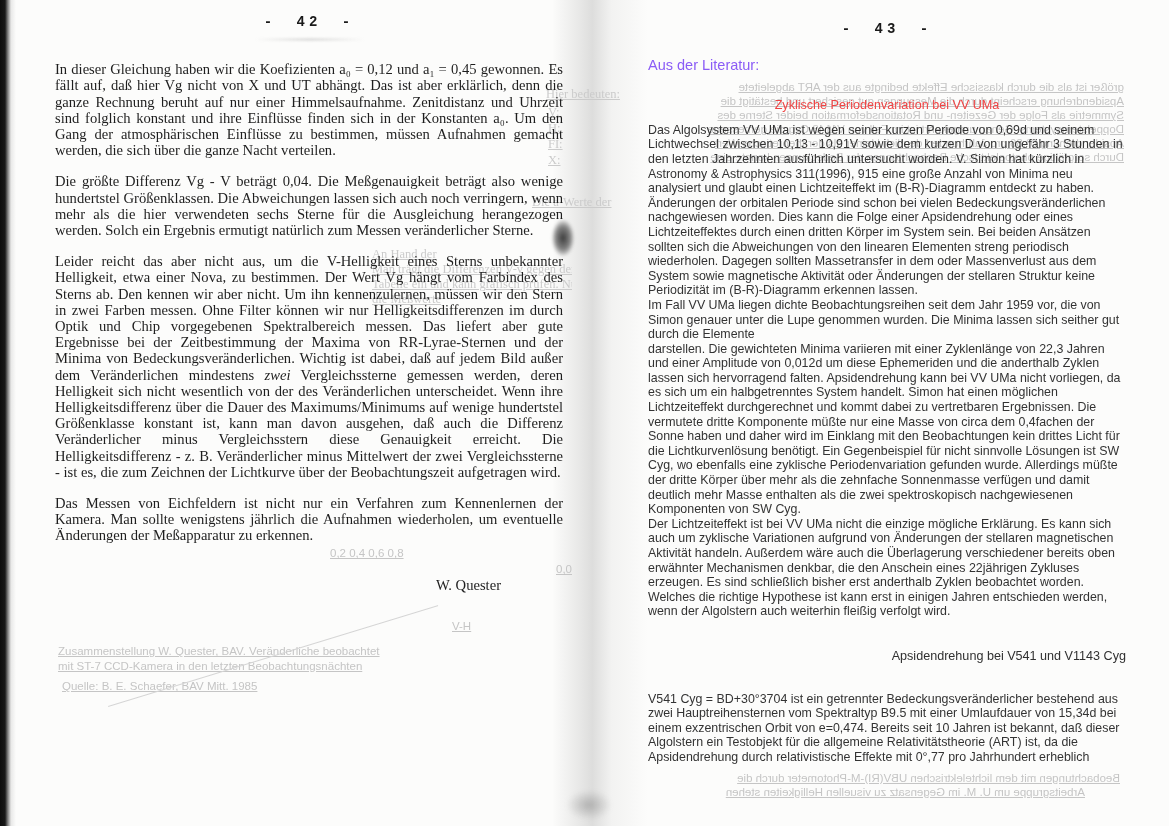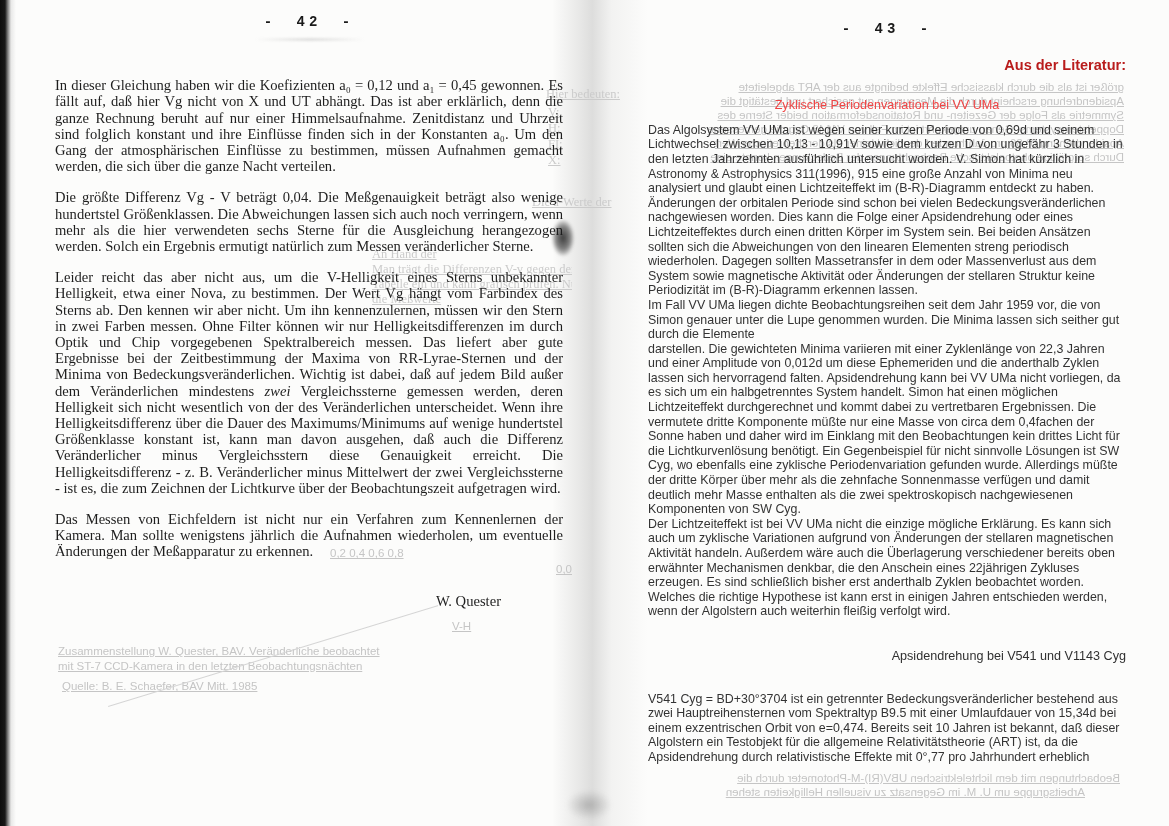--- a/index.html
+++ b/index.html
@@ -34,33 +34,33 @@
   .page-left{
     position:absolute;left:55px;top:14px;width:508px;
     font-family:"Liberation Serif","DejaVu Serif",serif;
     color:#1e1e1e;font-size:14.6px;line-height:16.2px;
   }
   .pageno{
     font-family:"Liberation Mono","DejaVu Sans Mono",monospace;
     font-weight:700;font-size:14px;letter-spacing:4px;word-spacing:8px;
     text-align:center;color:#1a1a1a;
   }
-  .page-left .pageno{margin-bottom:47px;font-family:Liberation Mono, monospace;}
+  .page-left .pageno{margin-bottom:31px;font-family:Liberation Mono, monospace;}
   .page-left p{margin:0 0 15px 0;text-align:justify;hyphens:none;}
   .page-left p.gap-before{margin-top:15px;}
   .signature{margin-top:33px;text-align:right;padding-right:62px;}
 
   
   .page-right{
     position:absolute;left:648px;top:22px;width:478px;
     color:#333;font-size:12.4px;line-height:14.6px;
     font-family:"Liberation Sans","DejaVu Sans",sans-serif;
   }
   .page-right .pageno{margin-bottom:12px;}
-  .h-section{font-weight:700;font-size:14.5px;color:#b91c1c;margin-top:21px;text-align:right;}
+  .h-section{font-weight:400;font-size:14.5px;color:#8b5cf6;margin-top:21px;}
   .h-story{font-weight:700;font-size:12.8px;color:#2a2a2a;margin-top:25px;}
   .h-article{text-align:center;font-size:12.6px;color:#ef4444;margin-top:26px;}
   .h-article2{text-align:right;font-size:12.6px;color:#303030;margin-top:30px;margin-bottom:28px;}
   .rp-body{margin-top:10px;}
   .rp-body p{margin:0;text-align:left;}
   .formula{text-align:center;margin:0;}
 
   
   .ghost{
     position:absolute;color:#c5c5c5;font-size:11.5px;line-height:13px;

